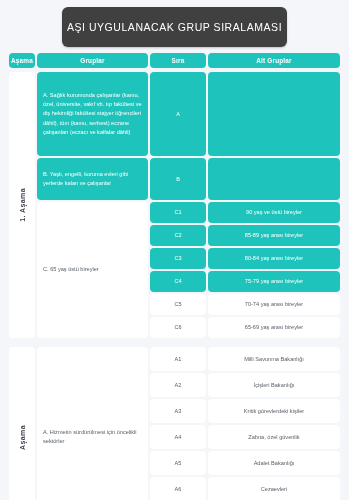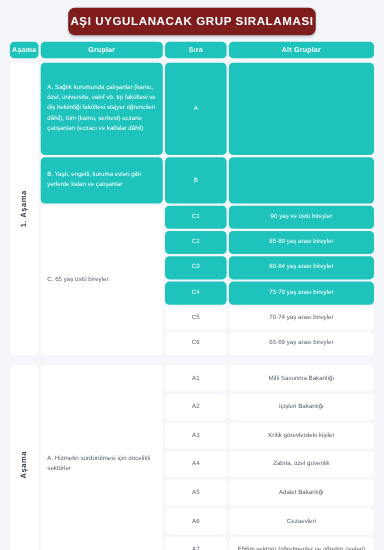--- a/index.html
+++ b/index.html
@@ -20,30 +20,30 @@
     position: relative;
     width: 349px;
     height: 500px;
     box-sizing: border-box;
     padding: 7px 9px 0 9px;
     background: #f4f6fa;
   }
 
   
   .title-banner {
-    height: 25px;
+    height: 40px;
     border-radius: 6px;
-    background: #7f1d1d;
+    background: #404040;
     color: #ffffff;
     display: flex;
     align-items: center;
     justify-content: center;
     letter-spacing: 0.55px;
     font-size: 10.5px;
-    font-weight: bold;
+    font-weight: normal;
     margin: 0 53px 0 53px;
     box-shadow: 0 1px 2px rgba(20,50,85,0.25);
   }
 
   
   .row {
     display: flex;
     align-items: stretch;
     gap: 2px;
     margin-bottom: 2px;

